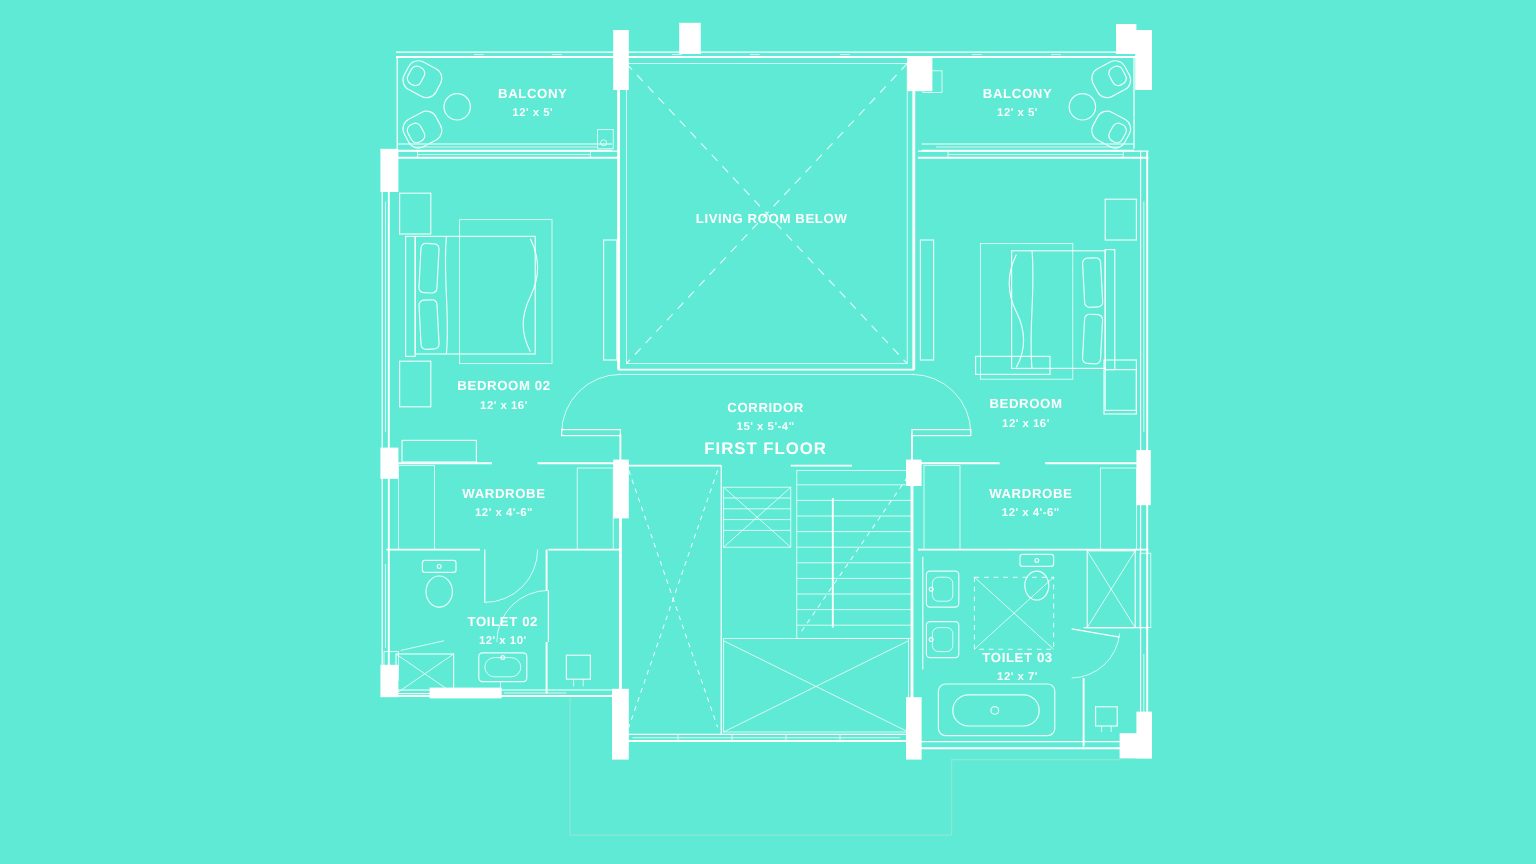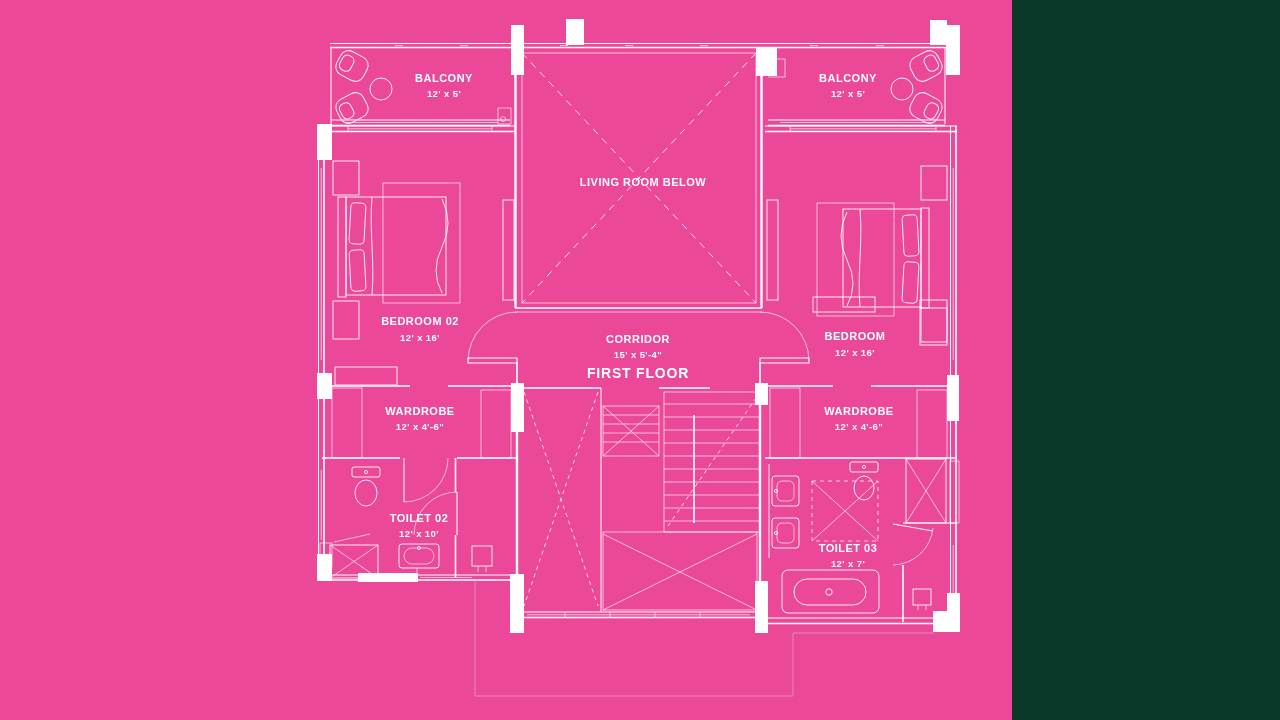--- a/index.html
+++ b/index.html
@@ -1,16 +1,16 @@
 <!DOCTYPE html>
 <html><head>
 <meta charset="utf-8">
 <style>
   html,body{margin:0;padding:0;background:#0a3929;}
-  .stage{position:relative;width:1012px;height:720px;background:#ec4899;overflow:hidden;
+  .stage{position:relative;width:1280px;height:720px;background:#5eead4;overflow:hidden;
          font-family:"Liberation Sans","DejaVu Sans",sans-serif;}
   svg{position:absolute;left:0;top:0;}
   
   .w3{stroke:#fff;stroke-width:2.4;fill:none;}
   .w2{stroke:#fff;stroke-width:1.6;fill:none;}
   .w1{stroke:#fff;stroke-width:1;fill:none;}
   .thin{stroke:#fff;stroke-width:.7;fill:none;opacity:.9;}
   .furn{stroke:#fff;stroke-width:1;fill:none;opacity:.88;}
   .dash{stroke:#fff;stroke-width:1;fill:none;stroke-dasharray:7 6;opacity:.8;}
   .dash2{stroke:#fff;stroke-width:.9;fill:none;stroke-dasharray:4 4;opacity:.85;}

